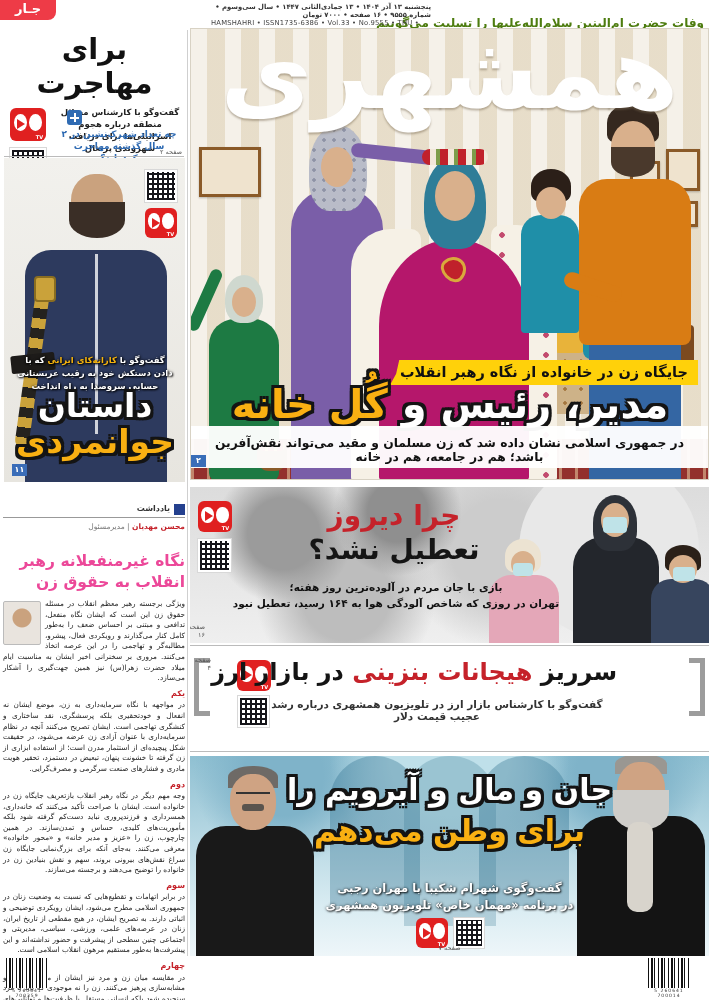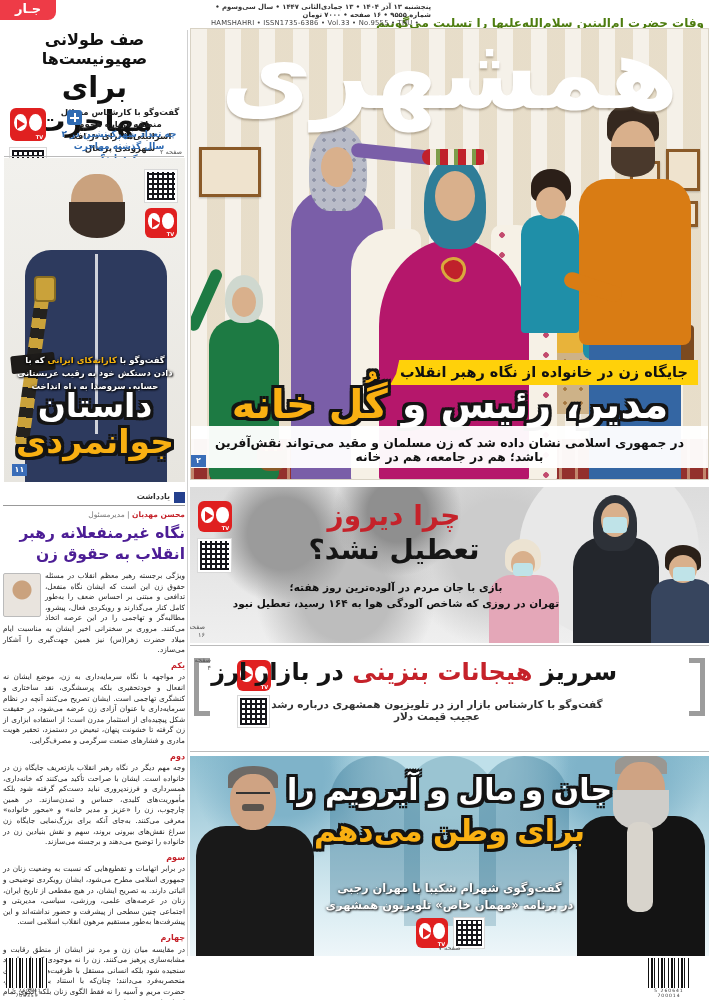--- a/index.html
+++ b/index.html
@@ -70,27 +70,27 @@
   #karate .box { position:absolute; top:196px; right:130px; width:44px; height:18px; background:#1d1b19; border-radius:2px; transform:rotate(-6deg); }
   #karate-cap { position:absolute; top:196px; right:10px; width:160px; text-align:center; font-size:8.5px; font-weight:bold; color:#fff; line-height:13px;
     text-shadow:0 0 3px #000,1px 1px 2px #000; }
   #karate-cap .hl { color:#f6b40e; }
   #karate-h { position:absolute; top:228px; right:6px; width:168px; text-align:center; line-height:40px; }
   #karate-h .w { display:block; font-size:33px; font-weight:bold; }
   #karate-h .y { display:block; font-size:33px; font-weight:bold; margin-top:-4px; }
 
   
   #note { top:492px; left:3px; width:182px; }
-  #note-head { position:relative; height:14px; border-bottom:1px solid #999; }
+  #note-head { position:relative; height:14px; border-bottom:1px solid #999;margin-top:12px; }
   #note-head .sq { position:absolute; right:0; top:0; width:11px; height:11px; background:#24408e; }
   #note-head .lbl { position:absolute; right:15px; top:0; font-size:8px; font-weight:bold; color:#333; }
   #note-author { margin-top:4px; font-size:7.5px; text-align:right; }
   #note-author .nm { color:#c5222a; font-weight:bold; }
   #note-author .rl { color:#777; }
-  #note-title { margin-top:4px; font-size:15.5px; font-weight:bold; color:#4c1d95; line-height:21px; }
+  #note-title { margin-top:20px; font-size:15.5px; font-weight:bold; color:#ec4899; line-height:21px; }
   #note-body { margin-top:6px; font-size:7.3px; color:#222; text-align:justify; line-height:10.6px; direction:rtl; }
   #note-body .face { float:left; width:38px; height:44px; margin:2px 4px 2px 0; background:#e8d6c4; border:1px solid #bbb; border-radius:2px;
     background:radial-gradient(circle at 50% 38%, #caa27e 0 9px, #e9e4de 10px); }
   .sec-head { color:#c5222a; font-weight:bold; font-size:8px; margin:5px 0 1px; }
 
   
   #main-photo { top:28px; left:190px; width:519px; height:452px; background:#e9e1cf; overflow:hidden; border:1px solid #d8d2c4; }
   #main-photo .curtain { position:absolute; inset:0;
     background:repeating-linear-gradient(90deg,rgba(255,255,255,.55) 0 16px,rgba(229,217,195,.45) 16px 34px); }
   #masthead { position:absolute; top:-14px; left:0; right:0; text-align:center; font-size:100px; font-weight:bold; color:#ffffff;
@@ -216,21 +216,20 @@
   <div class="abs" id="condolence">وفات حضرت ام‌البنین سلام‌الله‌علیها را تسلیت می‌گوییم</div>
   <div class="abs" id="dateline">
     <div class="fa">پنجشنبه ۱۳ آذر ۱۴۰۴ • ۱۳ جمادی‌الثانی ۱۴۴۷ • سال سی‌وسوم • شماره ۹۵۵۵ • ۱۶ صفحه • ۷۰۰۰ تومان</div>
     <div class="en">HAMSHAHRI • ISSN1735-6386 • Vol.33 • No.9555 • THU • DEC.4 • 2025</div>
   </div>
   <div class="abs" id="corner-tab">جـار</div>
 
   <div class="vrule" style="left:187px; top:30px; height:926px;"></div>
 
   <div class="abs" id="lt-article">
-    <div id="lt-h1">صف طولانی صهیونیست‌ها</div>
     <div id="lt-h2">برای مهاجرت</div>
     <div class="tvlogo" style="left:6px; top:78px; width:36px; height:33px;">
       <span class="dot l"></span>
         <span class="dot r"></span>
     </div>
     <div class="qr" style="left:6px; top:118px; width:36px; height:36px;"></div>
     <div id="lt-sub">گفت‌وگو با کارشناس مسائل منطقه درباره هجوم اسرائیلی‌ها برای دریافت شهروندی پرتغال</div>
     <div id="lt-plus"></div>
     <div id="lt-more">چه تعداد شهرک‌نشین در ۲ سال گذشته مهاجرت کرده‌اند؟</div>
   </div>

